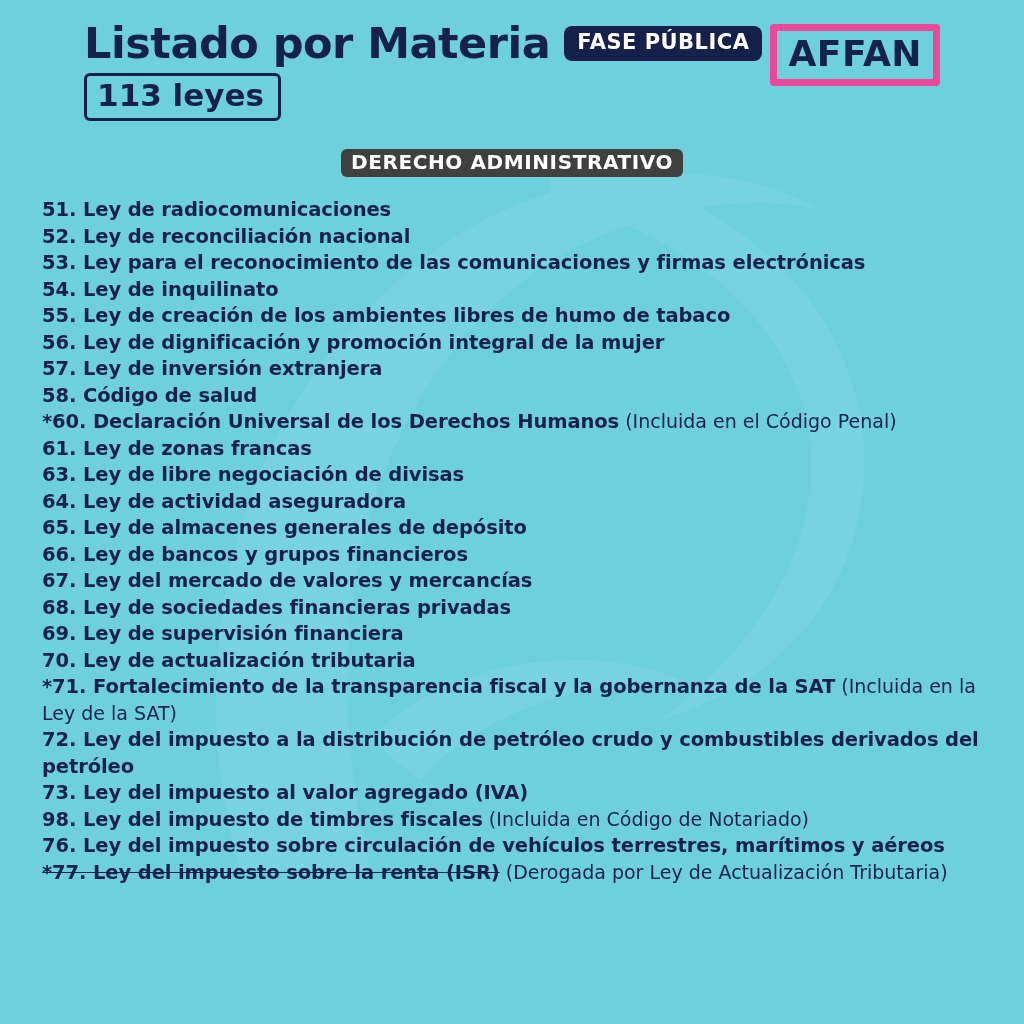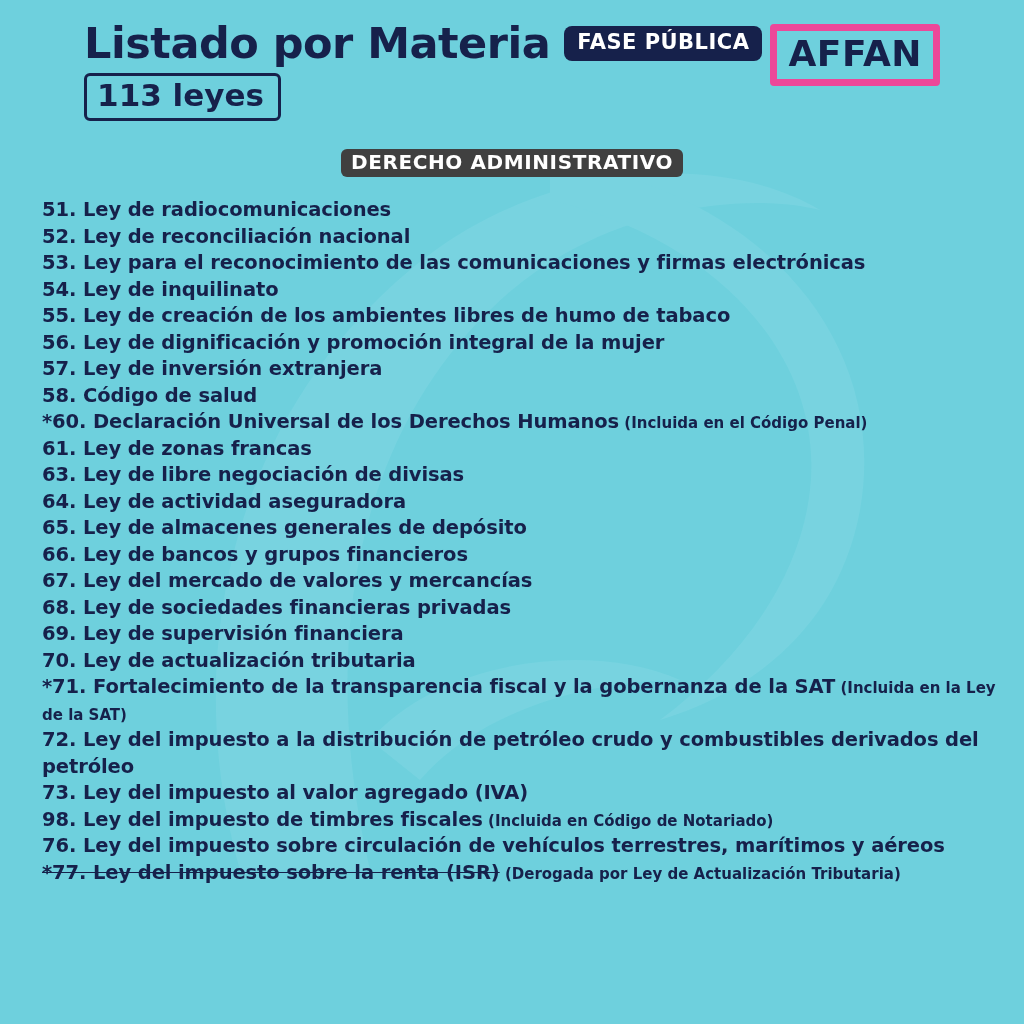--- a/index.html
+++ b/index.html
@@ -103,22 +103,22 @@
     padding-left: 18px;
   }
   .item {
     font-size: 19.5px;
     font-weight: 700;
     line-height: 1.36;
     color: #16214b;
     letter-spacing: -0.1px;
   }
   .item .note {
-    font-size: 15px;
-    font-weight: 700;
+    font-size: 19px;
+    font-weight: 400;
     letter-spacing: 0;
   }
   .item.struck .maintext { text-decoration: line-through; }
 </style>
 </head>
 <body>
 
 <div class="bg-art">
   <svg width="800" height="860" viewBox="0 0 800 860" fill="none" aria-hidden="true">
     <path d="M120 830 C60 620 110 380 290 230 C420 120 600 110 700 170 C620 150 470 170 370 270 C230 405 200 620 250 830 Z" fill="#8fdce8"></path>

